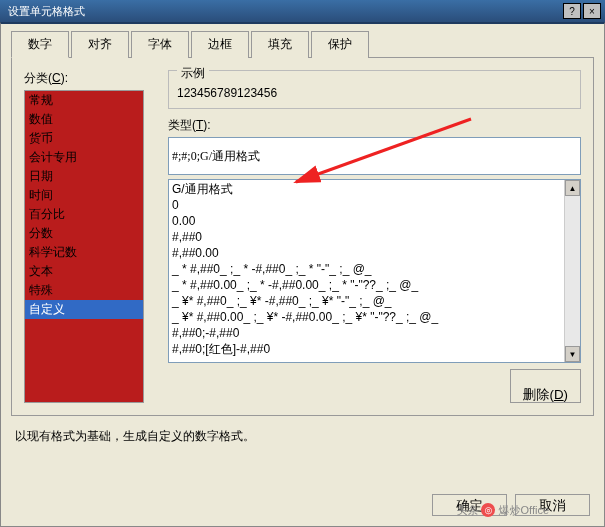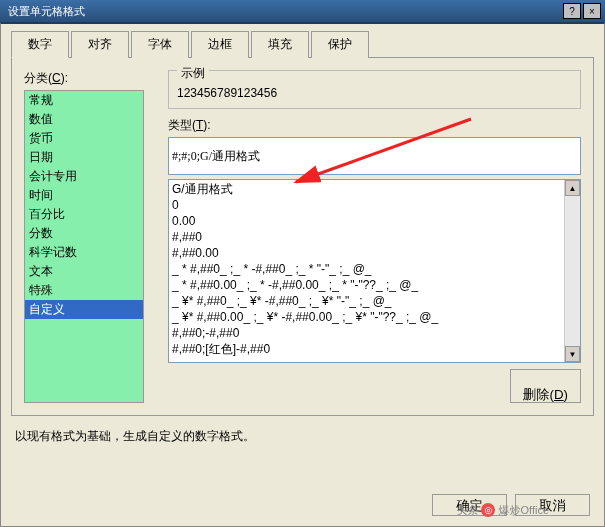--- a/index.html
+++ b/index.html
@@ -12,21 +12,21 @@
 .dialog-body { padding: 6px 10px 10px 10px; background: #ece9d8; height: calc(100% - 22px); border: 1px solid #888; border-top: 2px solid #1e3a5f; position: relative; }
 
 .tabs { display: flex; border-bottom: 1px solid #999; position: relative; }
 .tab { padding: 4px 16px; border: 1px solid #999; border-bottom: none; background: #ece9d8; margin-right: 2px; cursor: default; position: relative; top: 1px; }
 .tab.active { background: #ece9d8; border-bottom: 1px solid #ece9d8; z-index: 2; }
 
 .panel { border: 1px solid #999; border-top: none; padding: 12px; height: 358px; display: flex; gap: 24px; }
 
 .left-col { width: 120px; display: flex; flex-direction: column; }
 .left-label { margin-bottom: 3px; }
-.category-list { flex: 1; border: 1px solid #999; background: #86efac; overflow: hidden; }
+.category-list { flex: 1; border: 1px solid #999; background: #b91c1c; overflow: hidden; }
 .cat-item { padding: 1px 4px; cursor: default; white-space: nowrap; }
 .cat-item.selected { background: #316ac5; color: #fff; }
 
 .right-col { flex: 1; display: flex; flex-direction: column; position: relative; }
 .fieldset { border: 1px solid #bbb; padding: 8px; margin-bottom: 8px; }
 .fieldset .legend { position: relative; top: -14px; background: #ece9d8; padding: 0 4px; display: inline-block; }
 .fieldset .content { margin-top: -10px; }
 
 .type-label { margin-bottom: 3px; }
 .type-input { width: 100%; border: 1px solid #7f9db9; padding: 18px 3px; font-size: 12px; background: #fff; height: 36px; font-family: Liberation Serif, serif; }
@@ -76,22 +76,22 @@
 
   <div class="panel">
     <div class="left-col">
       <div class="left-label">
         <span>分类(</span><u class="hotkey">C</u><span>):</span>
       </div>
       <div class="category-list" id="cat-list">
           <div class="cat-item">常规</div>
           <div class="cat-item">数值</div>
           <div class="cat-item">货币</div>
+          <div class="cat-item">会计专用</div>
           <div class="cat-item">日期</div>
-          <div class="cat-item">会计专用</div>
           <div class="cat-item">时间</div>
           <div class="cat-item">百分比</div>
           <div class="cat-item">分数</div>
           <div class="cat-item">科学记数</div>
           <div class="cat-item">文本</div>
           <div class="cat-item">特殊</div>
           <div class="cat-item selected">自定义</div>
         </div>
     </div>
 

